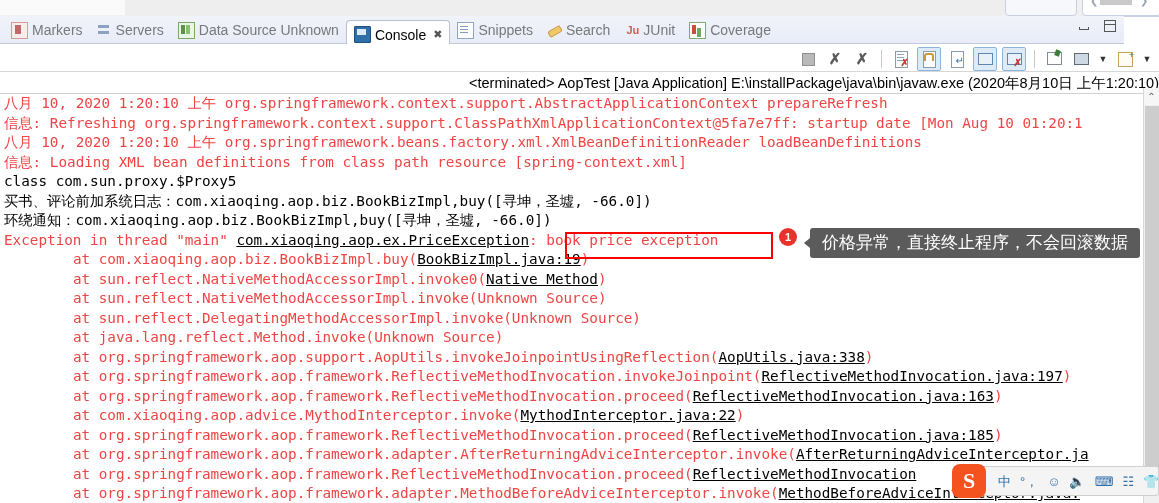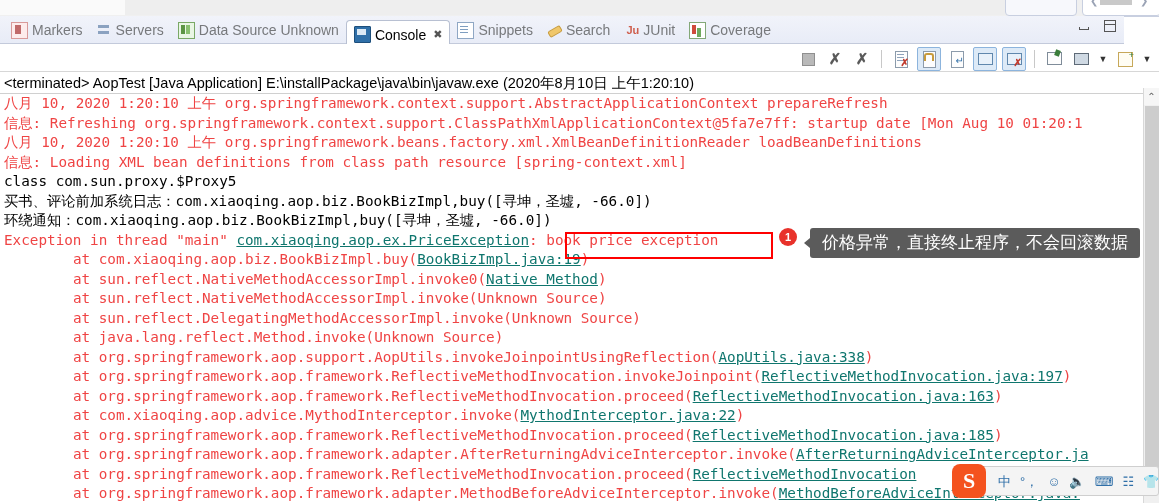--- a/index.html
+++ b/index.html
@@ -123,35 +123,36 @@
   
   .launch-line {
     position:absolute; left:0; top:72px; width:1159px; height:22px;
     background:#ffffff;
     font-family: "Liberation Sans", sans-serif;
     font-size:14.5px; color:#000000;
     padding-left:4px; box-sizing:border-box;
     white-space:nowrap; line-height:22px;
     border-bottom:1px solid #d0d0d0;
     overflow:hidden;
+    text-align:right;
   }
 
   
   .console {
     position:absolute; left:0; top:94px; width:1143px; height:409px;
     background:#ffffff; overflow:hidden;
     font-family: "DejaVu Sans Mono", monospace;
     font-size:14.3px; line-height:19.5px;
     padding-left:4px; box-sizing:border-box;
     white-space:pre;
   }
   .ln { height:19.5px; white-space:pre; }
   .red { color:#ef4444;margin-top:15px; }
   .blk { color:#000000; }
-  .lnk { color:#0f766e; text-decoration:underline; }
+  .lnk { color:#000000; text-decoration:underline; }
 
   
   .vscroll {
     position:absolute; right:0; top:88px; width:16px; height:415px;
     background:#f0f0f0; border-left:1px solid #d8d8d8; box-sizing:border-box;
   }
   .vs-up {
     position:absolute; left:0; top:0; width:15px; height:17px; background:#f6f6f6;
     color:#5a5a5a; font-size:10px; text-align:center; line-height:17px;
   }

